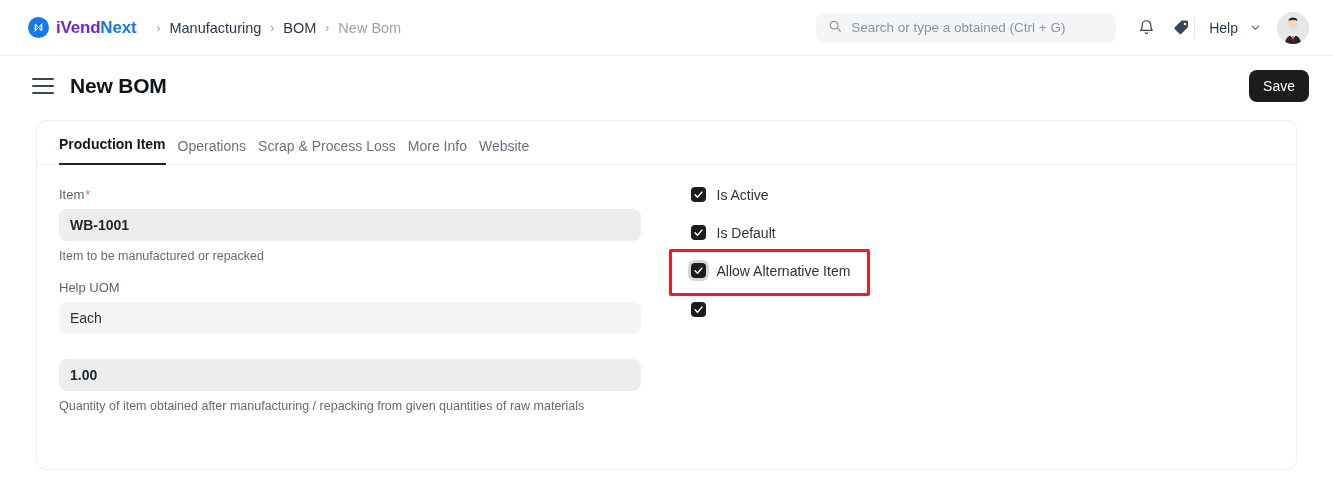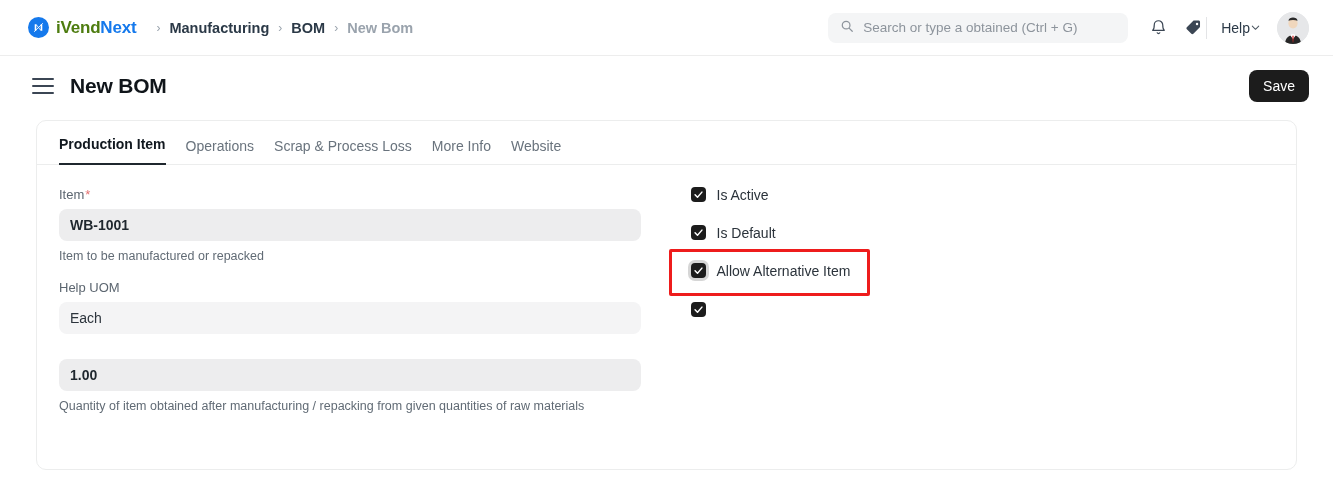--- a/index.html
+++ b/index.html
@@ -37,31 +37,31 @@
     display: flex; align-items: center; justify-content: center;
     flex: 0 0 auto;
   }
   .brand-mark svg { display: block; }
   .brand-text {
     font-size: 17px;
     font-weight: bold;
     letter-spacing: -0.2px;
     white-space: nowrap;
   }
-  .brand-text .b1 { color: #4d7c0f; }
+  .brand-text .b1 { color: #6d28d9; }
   .brand-text .b2 { color: #1579ec; }
 
   .breadcrumb {
     display: flex;
     align-items: center;
     gap: 9px;
     margin-left: 12px;
     font-size: 14.5px;
   }
-  .crumb { color: #2b3947; white-space: nowrap; font-weight: bold; }
+  .crumb { color: #2b3947; white-space: nowrap; }
   .crumb.muted { color: #9aa3ad; }
   .crumb-sep {
     color: #9aa3ad;
     font-size: 12px;
     line-height: 1;
     user-select: none;
   }
 
   .navbar-spacer { flex: 1 1 auto; }
 
@@ -90,21 +90,21 @@
   .nav-icon { cursor: pointer; display: flex; align-items: center; }
   .nav-divider {
     width: 1px;
     height: 22px;
     background: #e3e4e6;
     margin: 0 14px 0 4px;
   }
   .help {
     display: flex;
     align-items: center;
-    gap: 0;
+    gap: 12px;
     font-size: 14px;
     color: #2b3947;
     margin-right: 16px;
     cursor: pointer;
   }
   .avatar {
     width: 32px; height: 32px;
     border-radius: 50%;
     overflow: hidden;
     background: #e6e7e9;
@@ -157,21 +157,21 @@
     width: 1261px;
     height: 350px;
     background: #ffffff;
     border: 1px solid #eceded;
     border-radius: 10px;
   }
 
   .tabs {
     display: flex;
     align-items: flex-end;
-    gap: 20px;
+    gap: 12px;
     padding: 0 22px;
     height: 44px;
     border-bottom: 1px solid #eceded;
   }
   .tab {
     font-size: 14px;
     color: #69737d;
     padding-bottom: 11px;
     cursor: pointer;
     white-space: nowrap;

